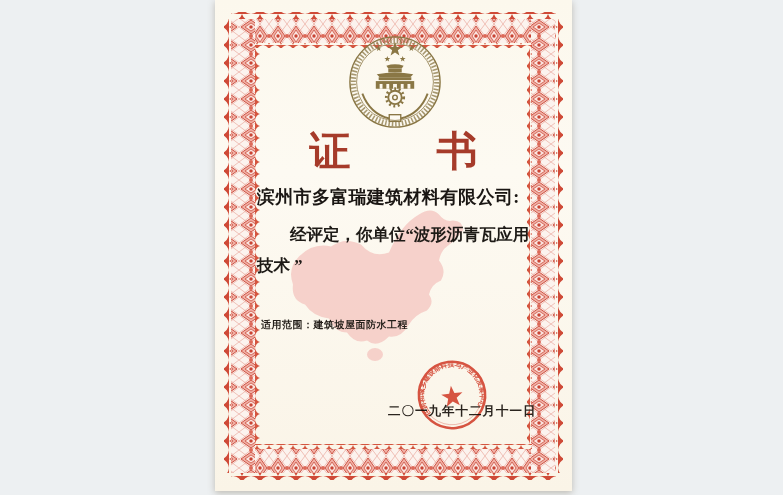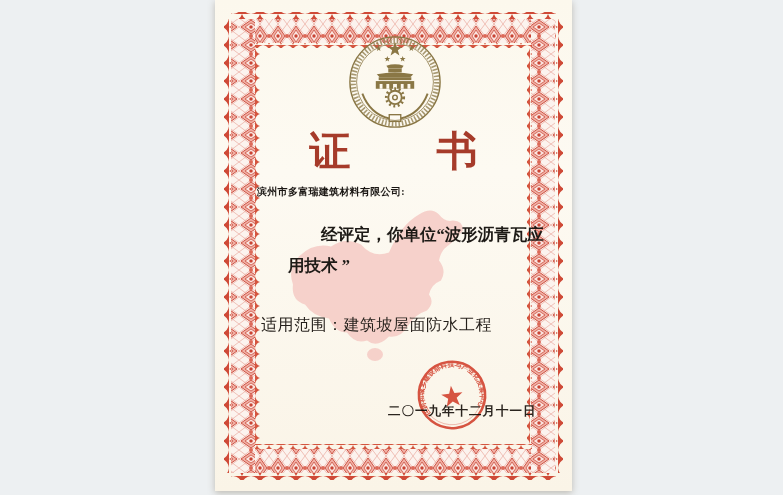--- a/index.html
+++ b/index.html
@@ -19,30 +19,30 @@
   .map-svg    { left:58px;  top:192px; z-index:1; }
   .border-svg { left:0;     top:0;     z-index:1; }
   .emblem-svg { left:132px; top:34px;  z-index:2; }
   .title-row {
     position:absolute; top:124px; left:0; width:100%; z-index:2;
     display:flex; justify-content:center; gap:86px;
     font-size:41px; font-weight:bold; color:#a63b2a;
   }
   .recipient {
     position:absolute; left:42px; top:185px; z-index:2;
-    font-size:10px; font-weight:bold; color:#1a1613; letter-spacing:0.3px;
+    font-size:18px; font-weight:bold; color:#1a1613; letter-spacing:0.3px;
   }
   .body-block {
     position:absolute; left:42px; top:219px; width:288px; z-index:2;
     font-size:16.5px; font-weight:bold; color:#1d1a16; line-height:31px;
   }
-  .body-line.indent { text-indent:33px;padding-left:31px; }
+  .body-line.indent { text-indent:33px; }
   .details-block {
     position:absolute; left:46px; top:312px; z-index:2;
-    font-size:16px; font-weight:normal; color:#241f1a; line-height:25px; letter-spacing:0.5px;
+    font-size:10px; font-weight:bold; color:#241f1a; line-height:25px; letter-spacing:0.5px;
   }
   .date-line {
     position:absolute; left:173px; top:403px; z-index:2;
     font-size:12.5px; font-weight:bold; color:#2a241e; letter-spacing:1px;
   }
   .seal-svg {
     position:absolute; left:198px; top:356px; z-index:3;
     mix-blend-mode:multiply; transform:rotate(-7deg);
   }
 </style>

